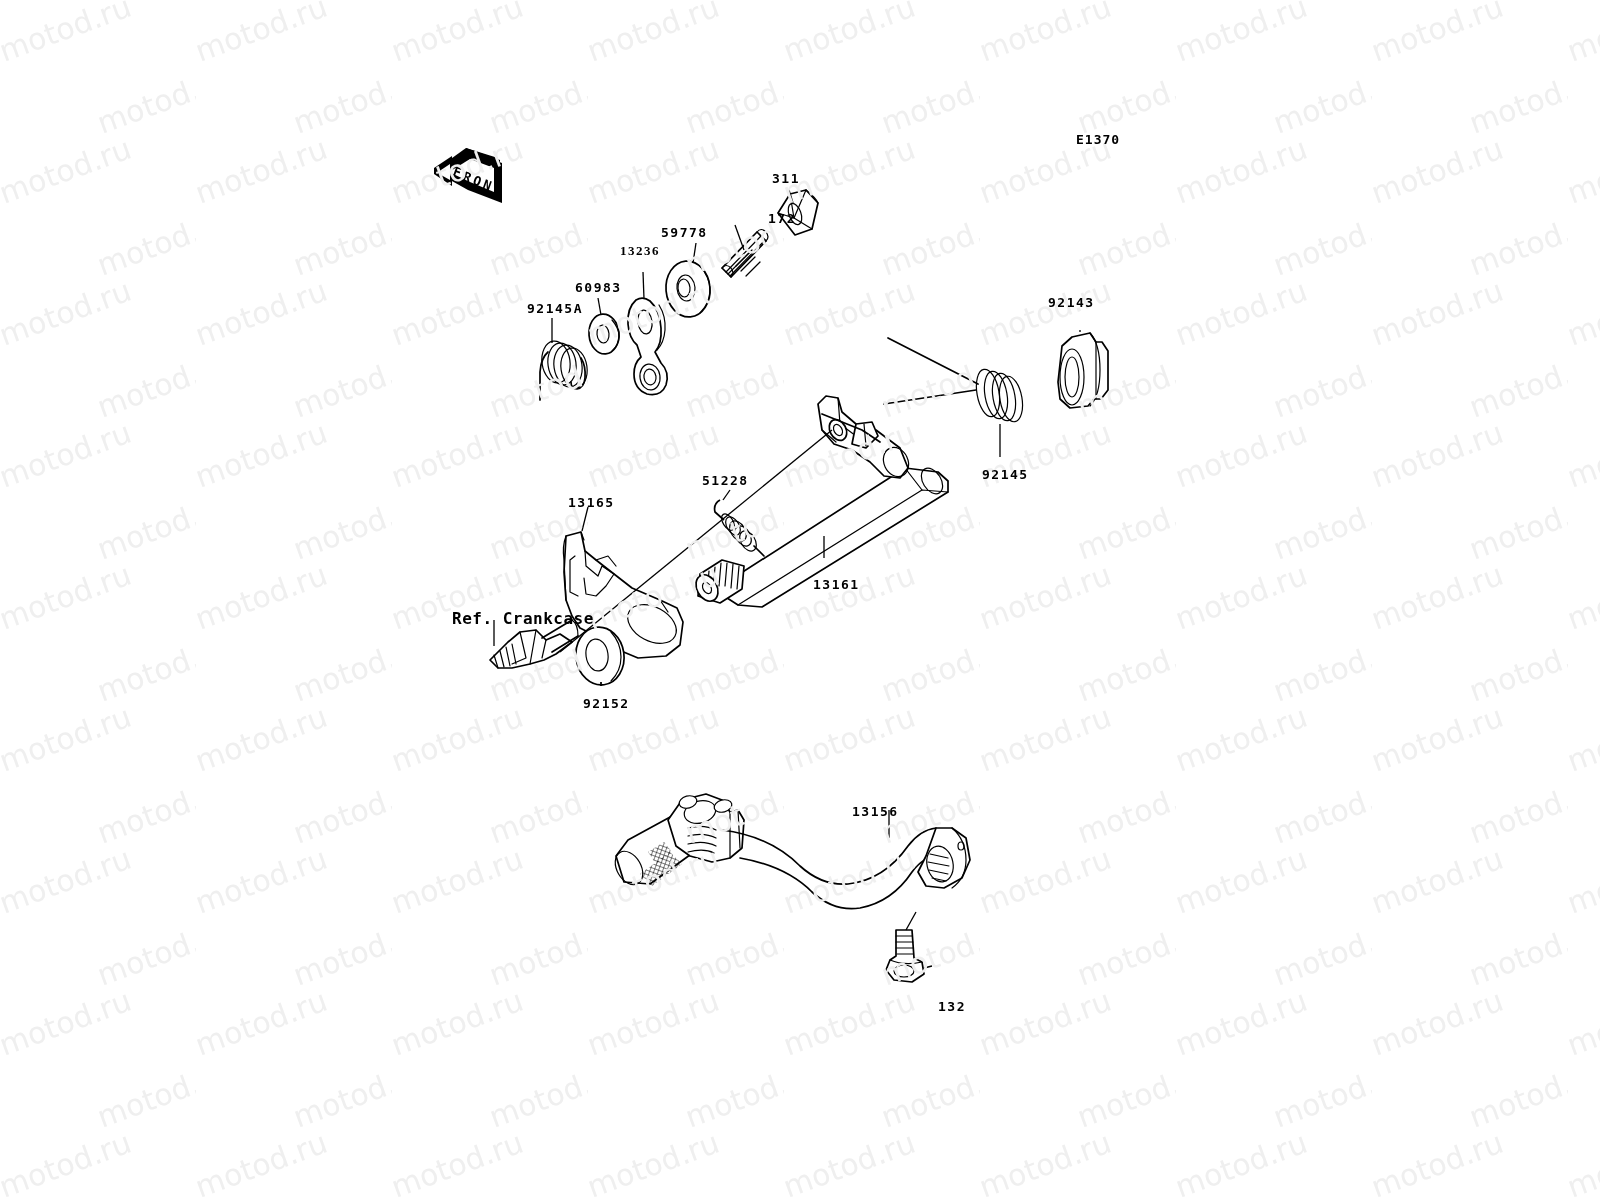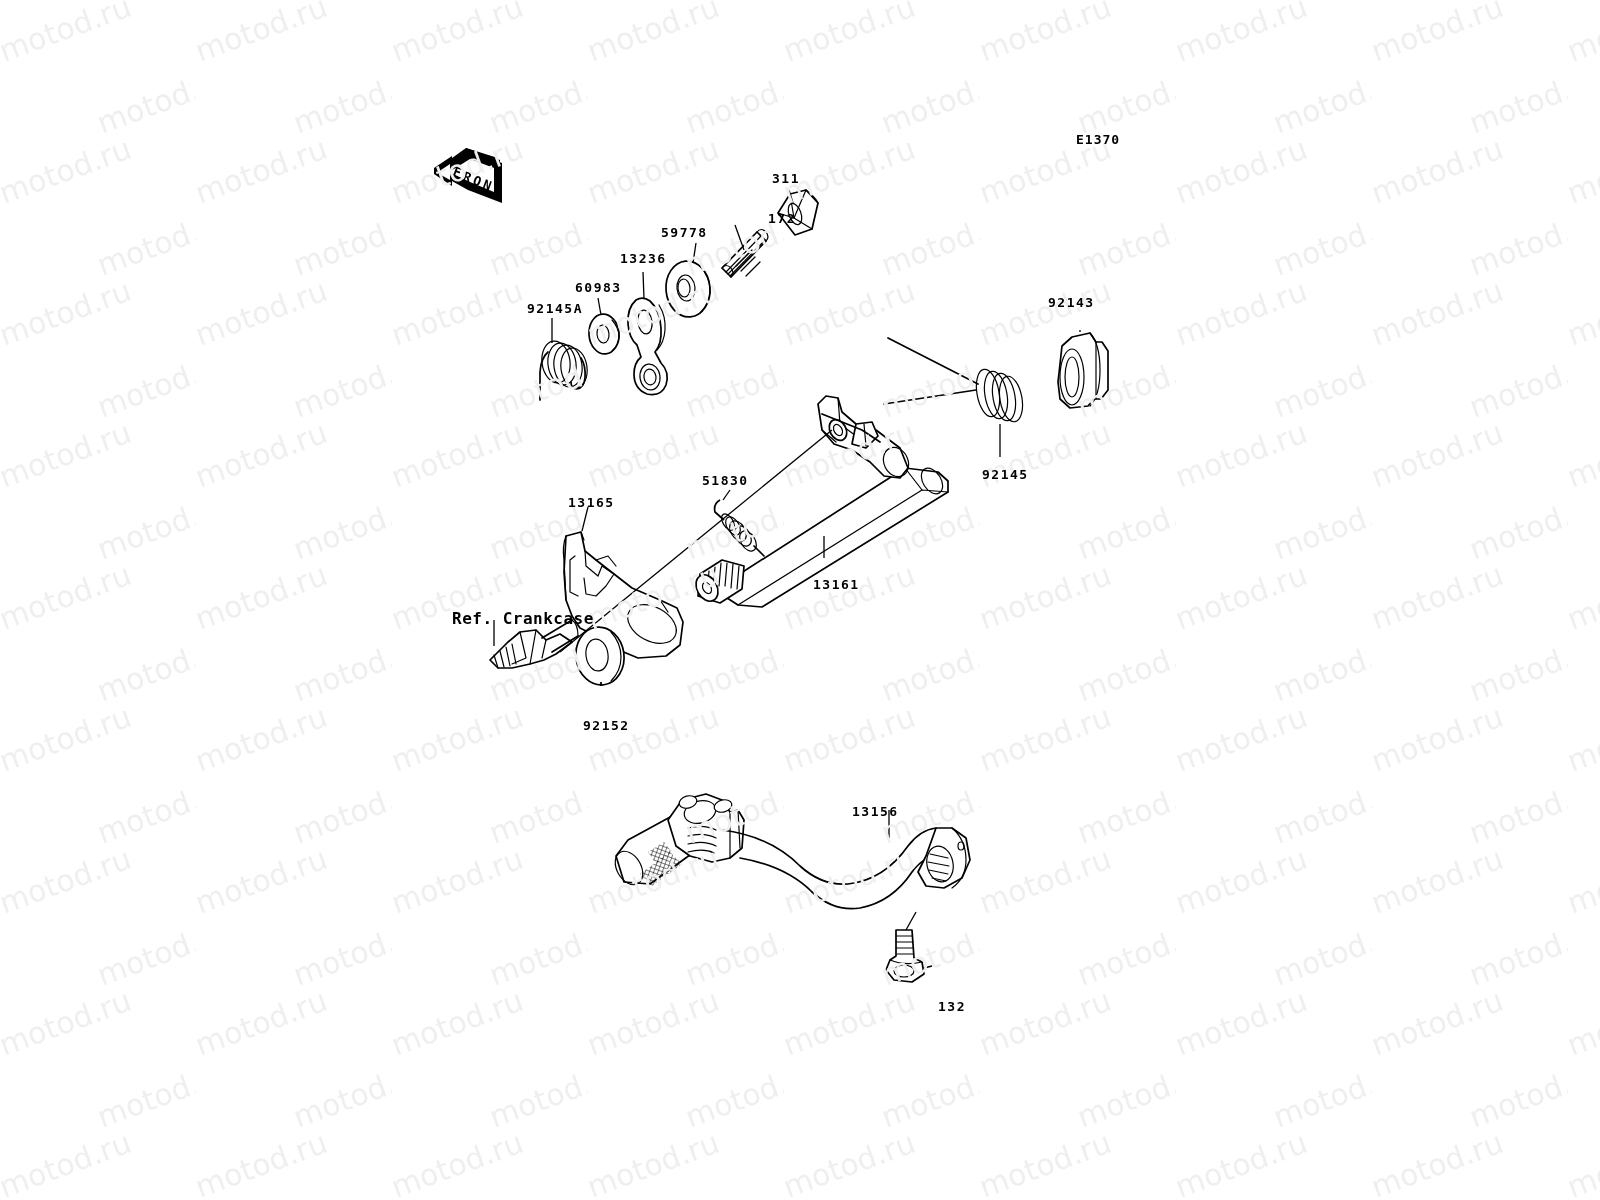--- a/index.html
+++ b/index.html
@@ -308,38 +308,38 @@
   <div id="labels">
 
     <span class="lbl code" style="left:1076px;top:133px;">E1370</span>
 
     <span class="lbl ref" style="left:452px;top:611px;">Ref. Crankcase</span>
 
     <span class="lbl num" style="left:527px;top:302px;">92145A</span>
 
     <span class="lbl num" style="left:575px;top:281px;">60983</span>
 
-    <span class="lbl num" style="left:620px;top:252px;">13236</span>
+    <span class="lbl num" style="left:620px;top:244px;font-family:Liberation Serif, serif;">13236</span>
 
     <span class="lbl num" style="left:661px;top:226px;">59778</span>
 
     <span class="lbl num" style="left:724px;top:212px;margin-left:44px;">172</span>
 
     <span class="lbl num" style="left:772px;top:172px;">311</span>
 
     <span class="lbl num" style="left:1048px;top:296px;">92143</span>
 
     <span class="lbl num" style="left:982px;top:468px;">92145</span>
 
-    <span class="lbl num" style="left:702px;top:474px;">51830</span>
+    <span class="lbl num" style="left:702px;top:474px;">51228</span>
 
     <span class="lbl num" style="left:568px;top:496px;">13165</span>
 
     <span class="lbl num" style="left:813px;top:578px;">13161</span>
 
-    <span class="lbl num" style="left:583px;top:719px;">92152</span>
+    <span class="lbl num" style="left:583px;top:697px;">92152</span>
 
     <span class="lbl num" style="left:852px;top:793px;margin-top:12px;">13156</span>
 
     <span class="lbl num" style="left:938px;top:1000px;">132</span>
 
   </div>
 </div>
 
 </body></html>

